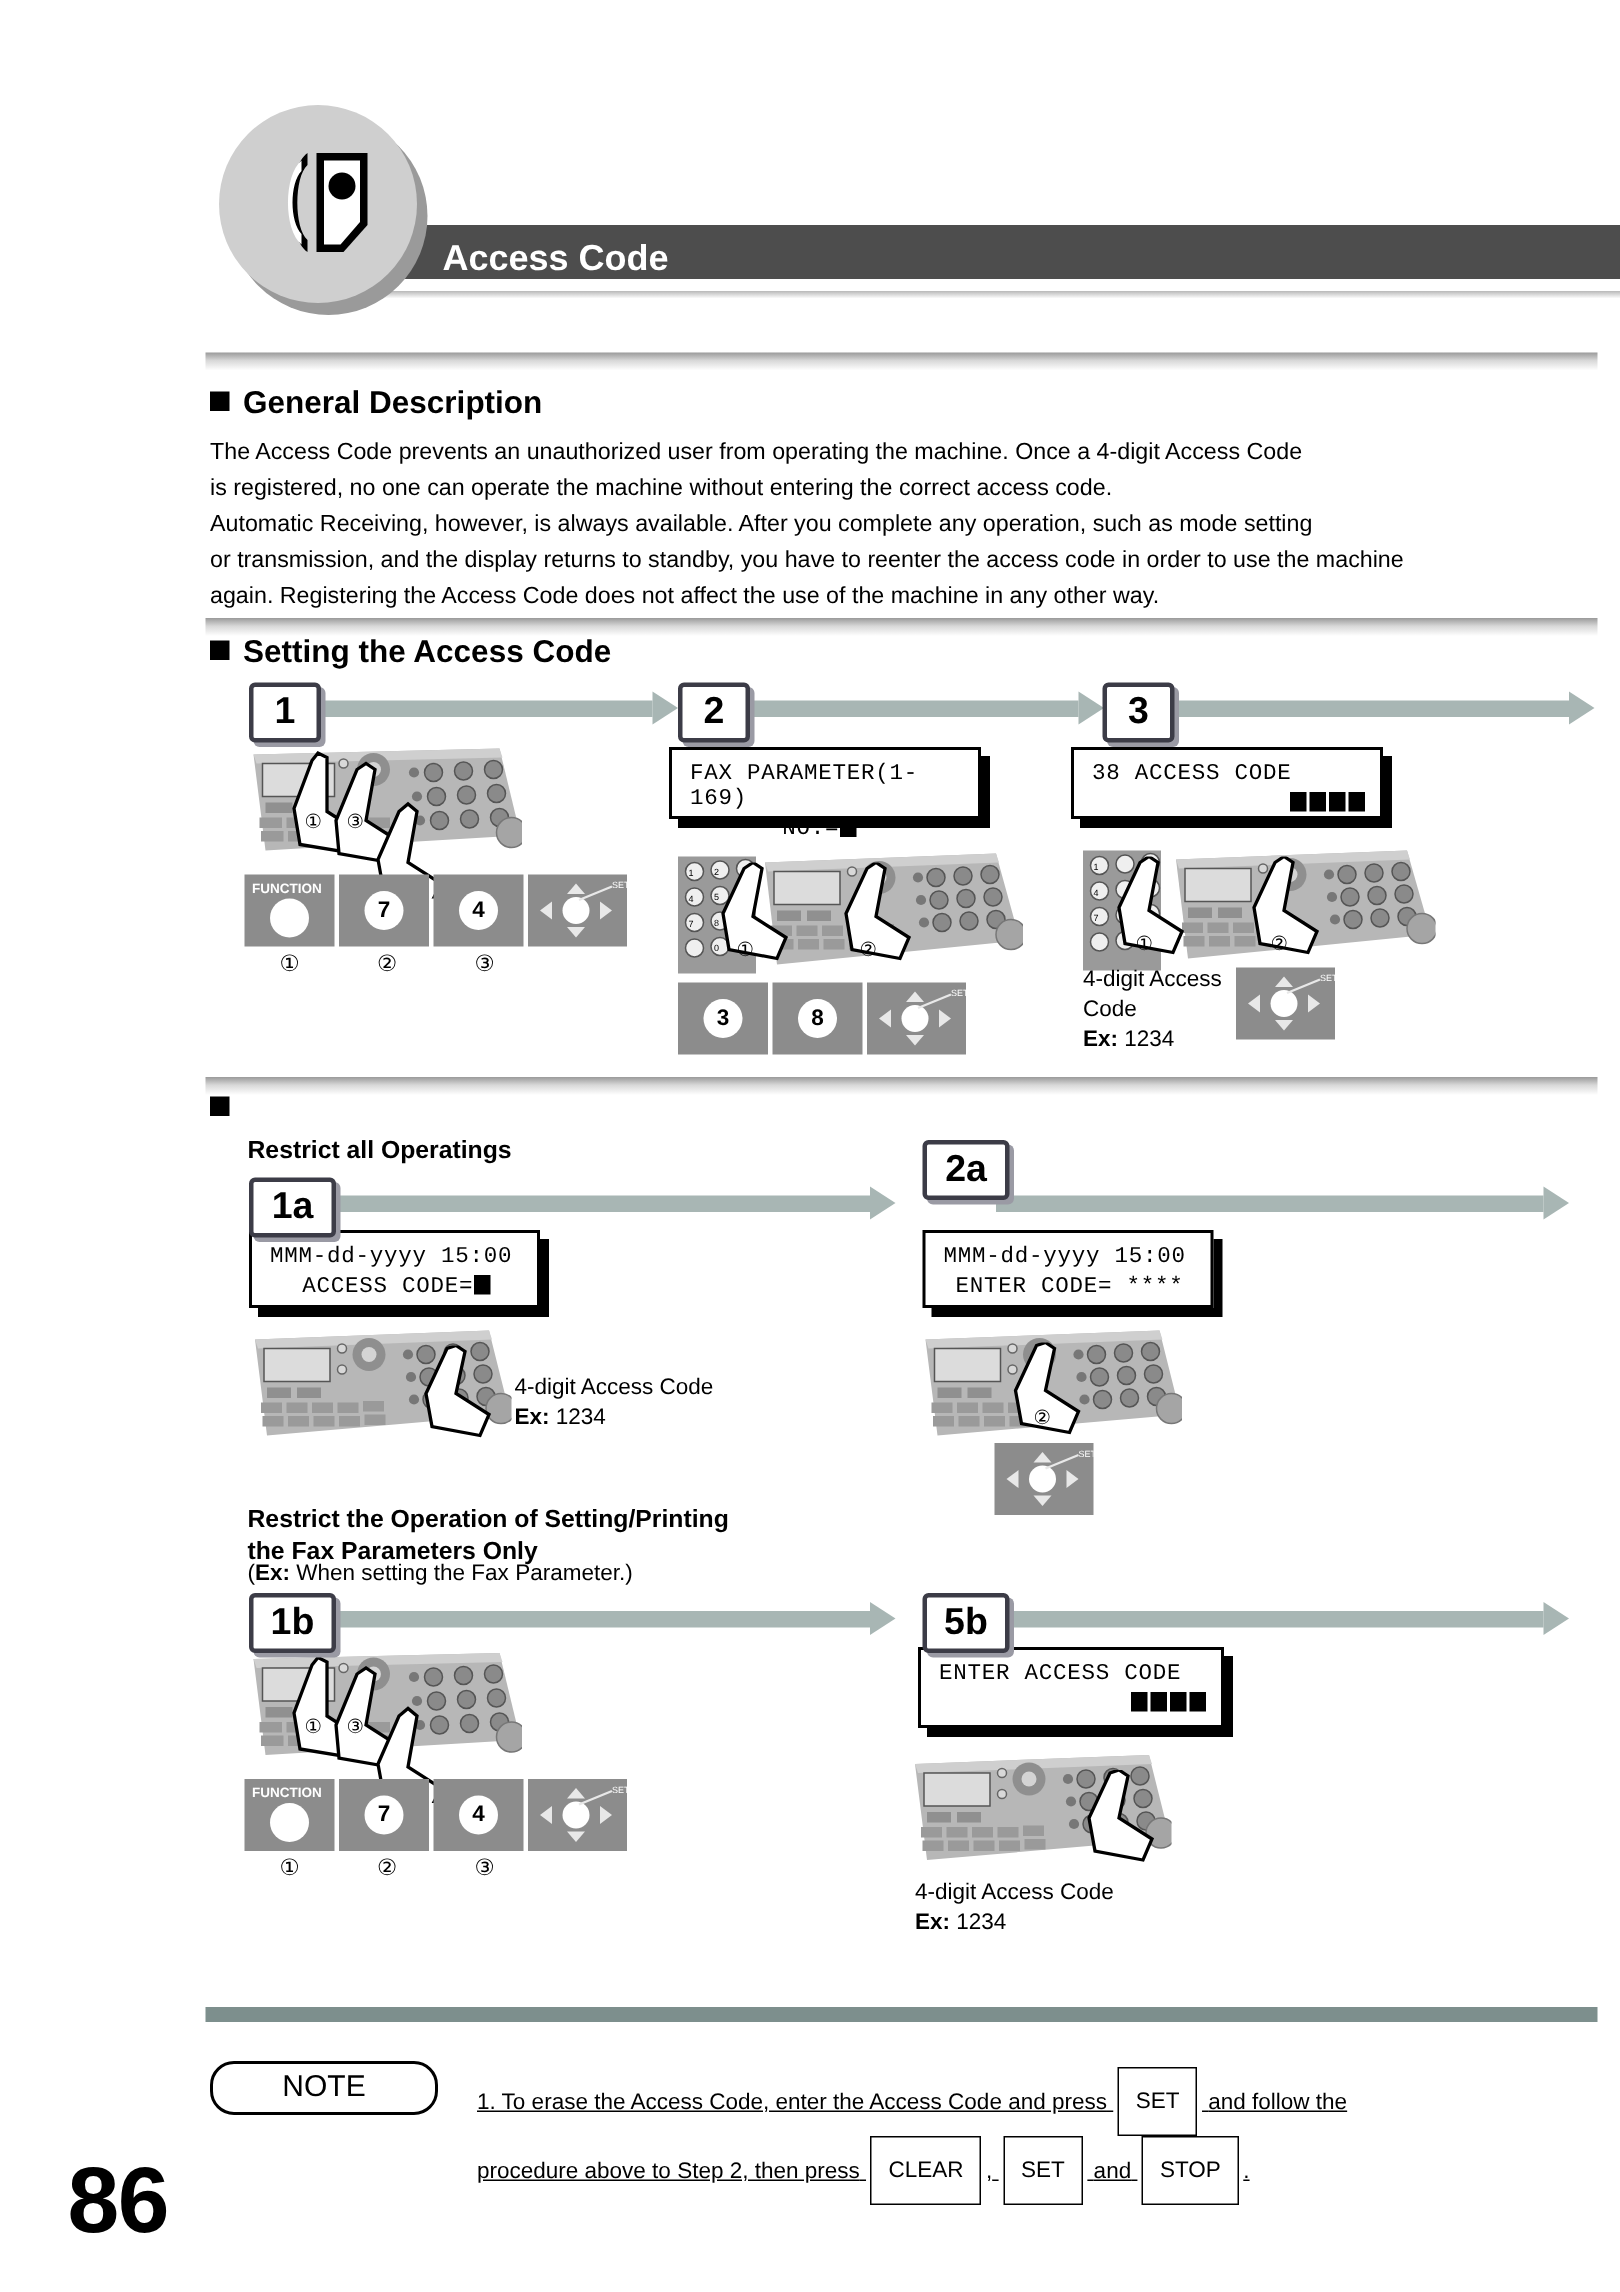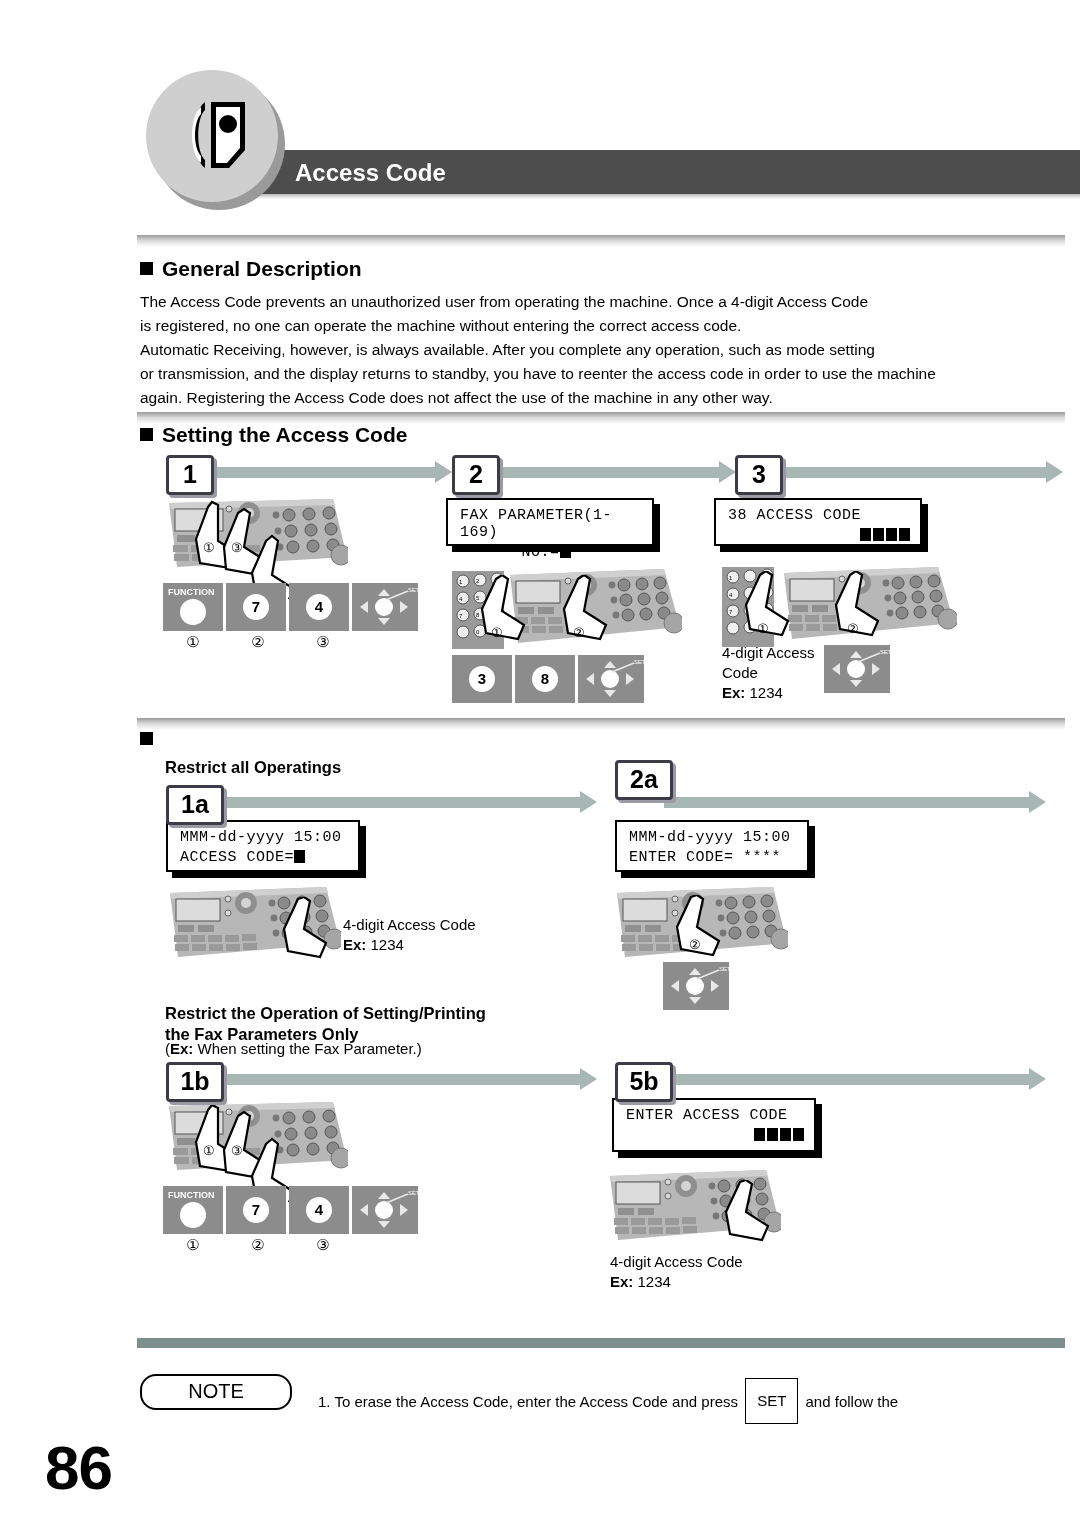--- a/index.html
+++ b/index.html
@@ -20,21 +20,21 @@
     background:#cfcfcf;
     box-shadow:7px 8px 0 0 #9a9a9a;
   }
   .hdr-icon{position:absolute;left:33px;top:28px;width:70px;height:74px;}
   .hdr-title{
     position:absolute;left:300px;top:86px;
     font-size:44px;font-weight:bold;letter-spacing:-0.5px;
     font-family:"Liberation Sans", sans-serif;
   }
   .hdr-bar{
-    position:absolute;left:232px;top:150px;width:848px;height:48px;
+    position:absolute;left:232px;top:150px;width:848px;height:36px;
     background:#4d4d4d;
     text-decoration:underline;
   }
   .hdr-bar-shadow{
     position:absolute;left:240px;top:194px;width:840px;height:5px;
     background:linear-gradient(to bottom,#b8b8b8,#ffffff);
   }
   .hdr-subtitle{
     position:absolute;left:63px;top:9px;
     color:#fff;font-size:24px;font-weight:bold;
@@ -90,21 +90,21 @@
   .lcd{
     position:absolute;
     border:2px solid #000;background:#fff;
     box-shadow:6px 6px 0 0 #000;
     font-family:"Liberation Mono", monospace;
     font-size:15px;
     padding:7px 10px 8px 12px;
     letter-spacing:0.5px;
     box-sizing:border-box;
   }
-  .lcd .l2{margin-top:3px;}
+  .lcd .l2{margin-top:3px;text-align:center;}
   .lcd .cursor{display:inline-block;width:11px;height:13px;background:#000;vertical-align:-2px;}
   .lcd .blk{display:inline-block;width:11px;height:13px;background:#000;margin-left:2px;vertical-align:-2px;}
   .lcd .right{text-align:right;}
 
   
   .panel{position:absolute;}
   .panel svg{display:block;}
 
   
   .keycaps{position:absolute;display:flex;gap:3px;}
@@ -144,20 +144,21 @@
     background:#7d8f8d;
   }
   .note-pill{
     position:absolute;left:140px;top:1374px;width:148px;height:32px;
     border:2px solid #000;border-radius:16px;background:#fff;
     text-align:center;line-height:31px;font-size:20px;
   }
   .note-text{
     position:absolute;left:318px;top:1378px;font-size:15px;line-height:40px;
     white-space:nowrap;
+    text-decoration:underline;
   }
   .keybtn{
     display:inline-block;border:1.5px solid #000;background:#fff;
     padding:2px 11px;font-size:15px;margin:0 3px;vertical-align:1px;
   }
   .pagenum{
     position:absolute;left:45px;top:1432px;
     font-size:62px;font-weight:bold;letter-spacing:-1px;
   }
 </style>
@@ -727,14 +728,21 @@
 </div>
 
 <div class="foot-rule"></div>
 <div class="note-pill">NOTE</div>
 <div class="note-text">
   <div>
     <span>1. To erase the Access Code, enter the Access Code and press</span>
     <span class="keybtn">SET</span>
     <span>and follow the</span>
   </div>
+  <div>
+    <span>procedure above to Step 2, then press</span>
+    <span class="keybtn">CLEAR</span><span>,</span>
+    <span class="keybtn">SET</span>
+    <span>and</span>
+    <span class="keybtn">STOP</span><span>.</span>
+  </div>
 </div>
 <div class="pagenum">86</div>
 
 </body></html>

